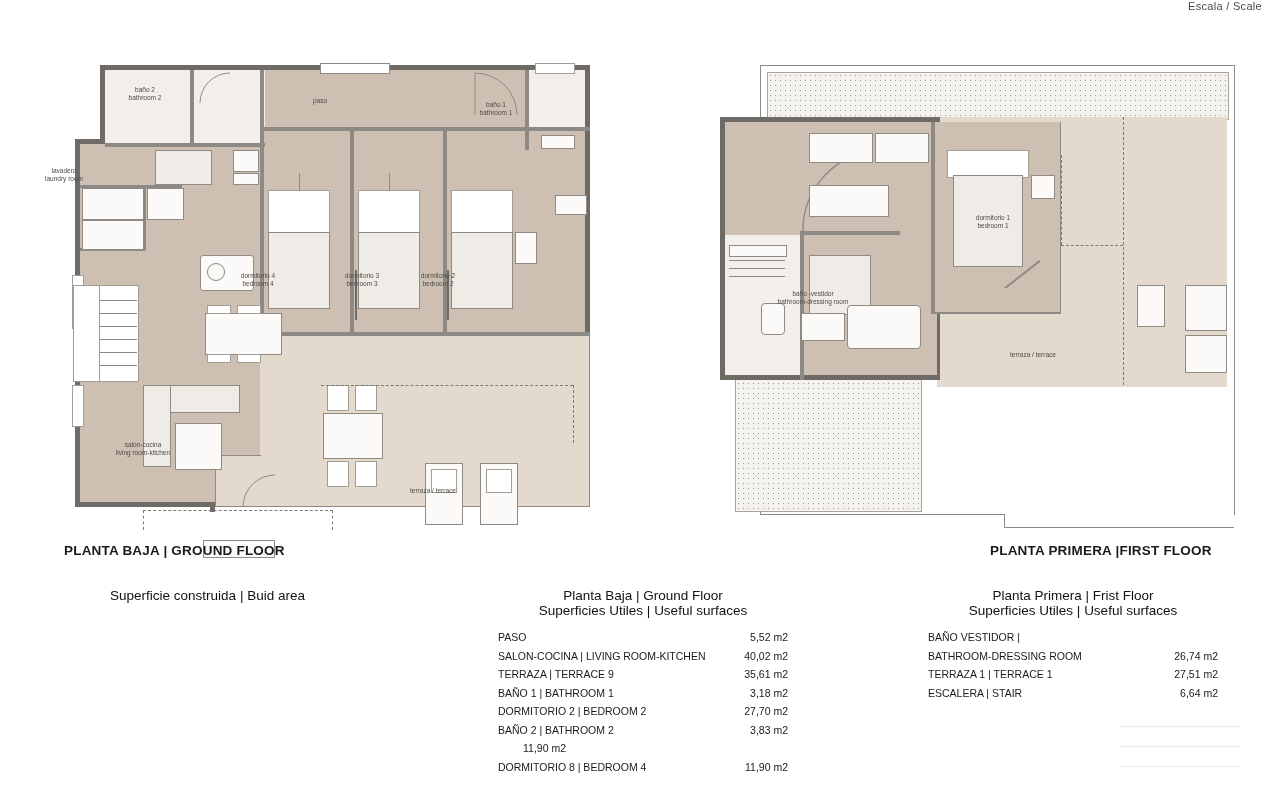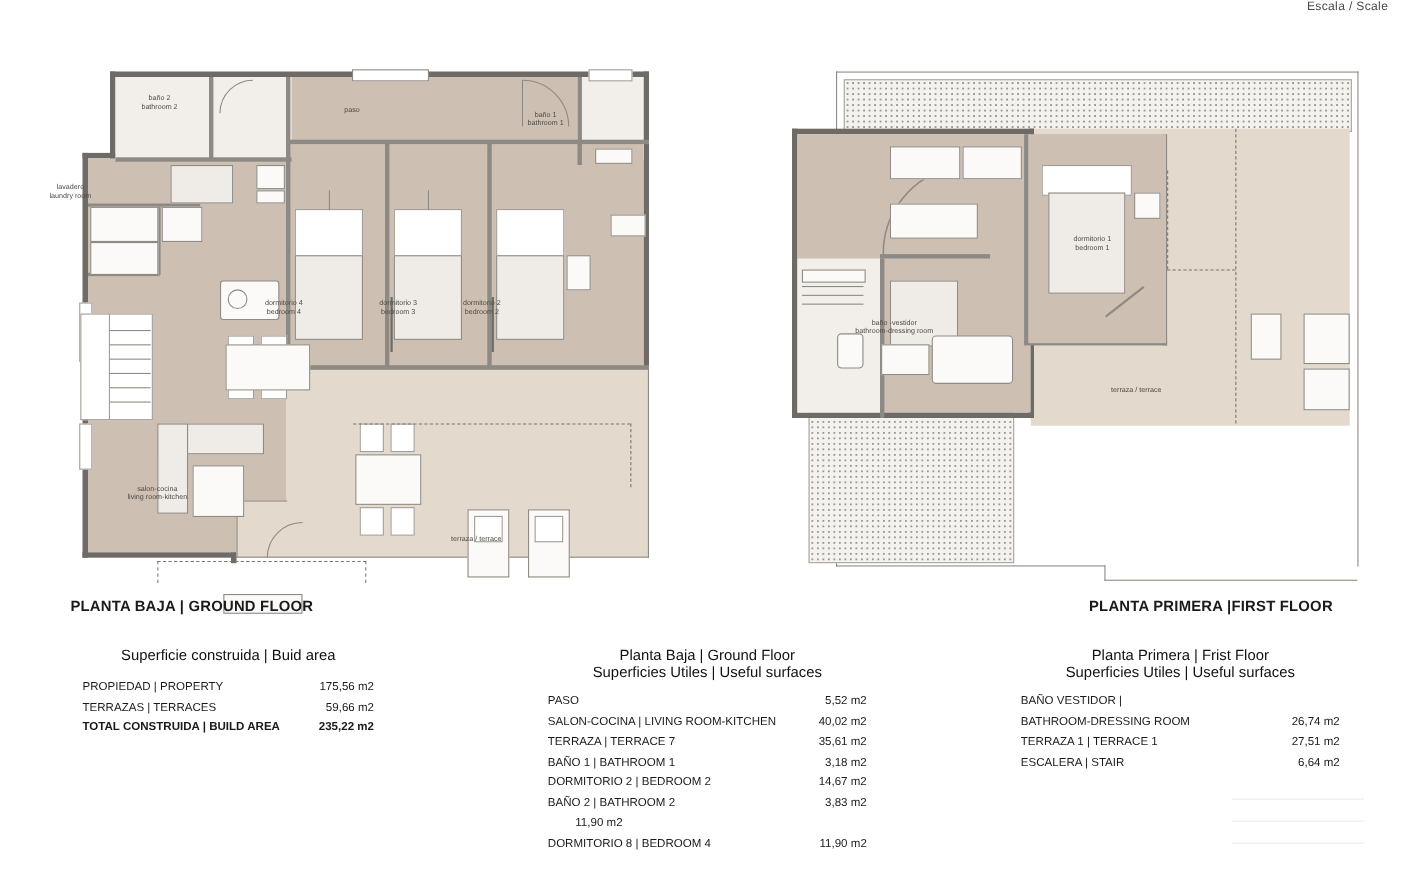--- a/index.html
+++ b/index.html
@@ -288,61 +288,47 @@
 
 <div class="lbl" style="left:963px;top:214px;width:60px;">dormitorio 1<br>bedroom 1</div>
 <div class="lbl" style="left:758px;top:290px;width:110px;">baño -vestidor<br>bathroom-dressing room</div>
 <div class="lbl" style="left:1000px;top:351px;width:66px;">terraza / terrace</div>
 
 <div class="floor-title" id="title-ground">PLANTA BAJA  |  GROUND FLOOR</div>
 <div class="floor-title" id="title-first">PLANTA PRIMERA  |FIRST FLOOR</div>
 
 <div class="tbl" id="tbl-built">
   <h3>Superficie construida  |  Buid area</h3>
-  <div class="rows">
-    <div class="row">
-      <span class="n">PROPIEDAD  |  PROPERTY</span>
-      <span class="v">175,56 m2</span>
-    </div>
-    <div class="row">
-      <span class="n">TERRAZAS  |  TERRACES</span>
-      <span class="v">59,66 m2</span>
-    </div>
-    <div class="row bold">
-      <span class="n">TOTAL CONSTRUIDA  |  BUILD AREA</span>
-      <span class="v">235,22 m2</span>
-    </div>
-  </div>
 </div>
 
 <div class="tbl" id="tbl-ground">
   <h3>
     <span class="l2">Planta Baja  |  Ground Floor</span>
     <span class="l2">Superficies Utiles  |  Useful surfaces</span>
   </h3>
   <div class="rows">
     <div class="row">
         <span class="n">PASO</span>
         <span class="v">5,52 m2</span>
       </div>
     <div class="row">
         <span class="n">SALON-COCINA  |  LIVING ROOM-KITCHEN</span>
         <span class="v">40,02 m2</span>
       </div>
     <div class="row">
-        <span class="n">TERRAZA  |  TERRACE 7</span>
+        <span class="n">TERRAZA  |  TERRACE 9</span>
         <span class="v">35,61 m2</span>
       </div>
     <div class="row">
         <span class="n">BAÑO 1  |  BATHROOM 1</span>
         <span class="v">3,18 m2</span>
       </div>
     <div class="row">
         <span class="n">DORMITORIO 2  |  BEDROOM 2</span>
-        <span class="v">14,67 m2</span>
+        <span class="v">27,70 m2</span>
       </div>
     <div class="row">
         <span class="n">BAÑO 2  |  BATHROOM 2</span>
         <span class="v">3,83 m2</span>
       </div>
     <div class="row">
         <span class="v">11,90 m2</span>
       </div>
     <div class="row">
         <span class="n">DORMITORIO 8  |  BEDROOM 4</span>

